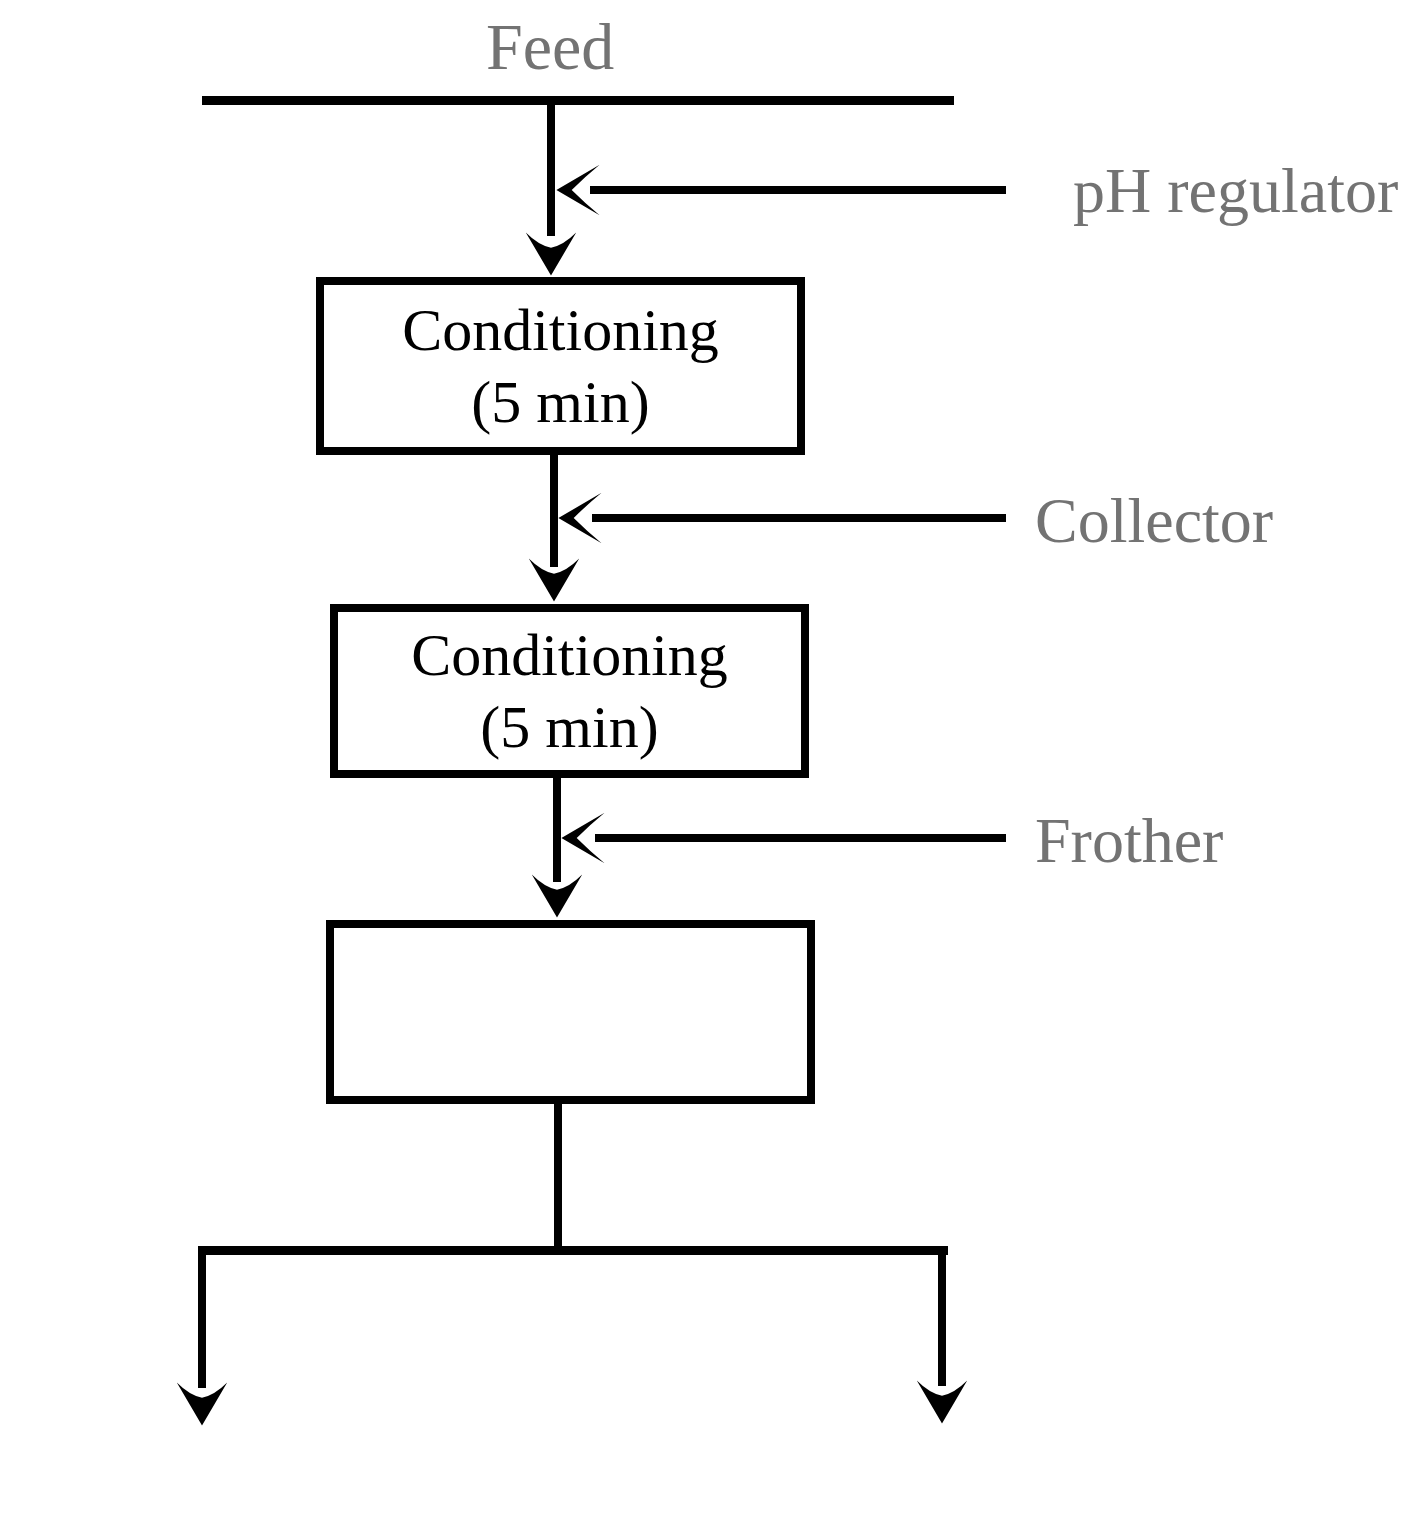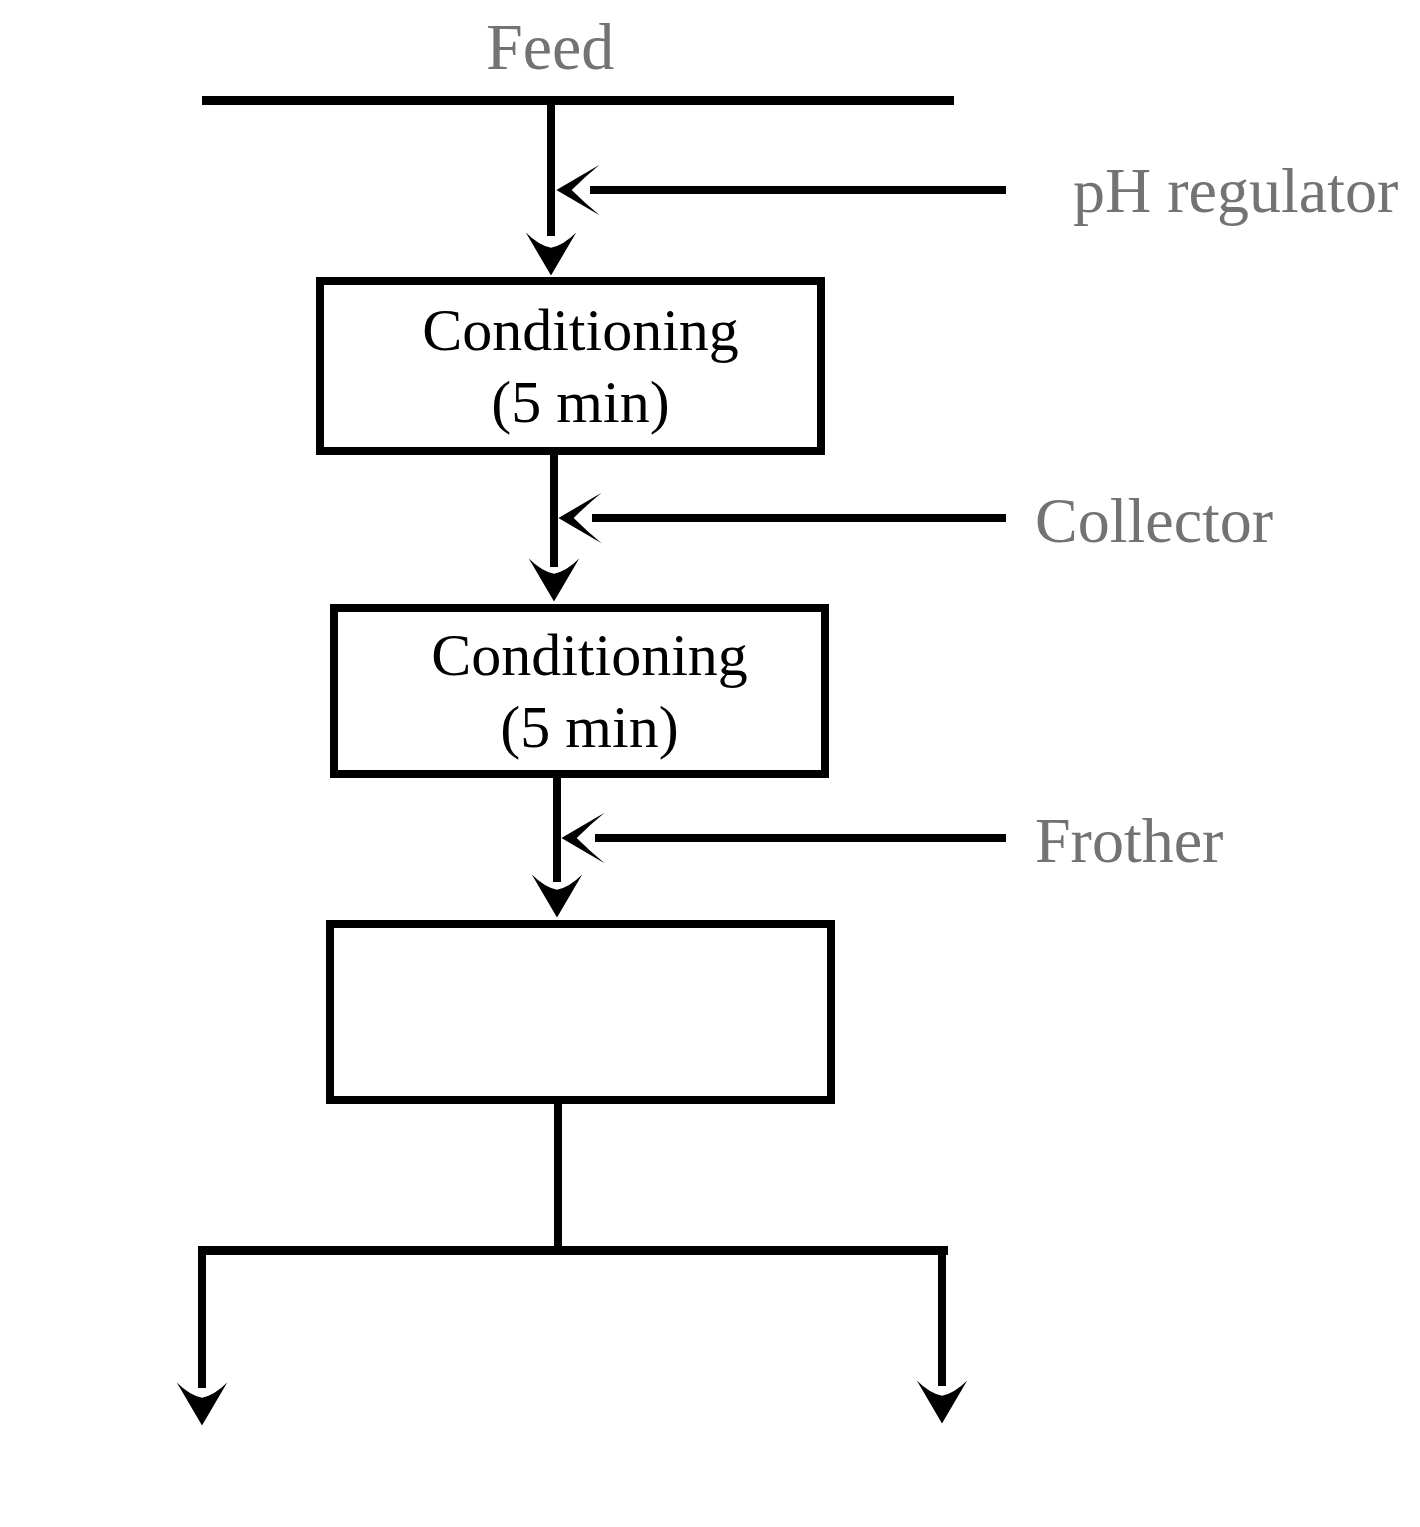--- a/index.html
+++ b/index.html
@@ -32,21 +32,20 @@
     position: absolute;
     border: 8px solid #000000;
     background: #ffffff;
     display: flex;
     flex-direction: column;
     align-items: center;
     justify-content: center;
     text-align: center;
     font-size: 60px;
     line-height: 1.2;
-    padding-left: 20px;
   }
   .ah { position: absolute; }
   .ah path { fill: #000000; }
   .ah-down { width: 54px; height: 44px; }
   .ah-left { width: 44px; height: 54px; }
 
   
   .feed-label   { left: 486px; top: 12px; }
   .top-bar      { left: 202px; top: 96px;  width: 752px; height: 9px; }
   .v1           { left: 547px; top: 96px;  width: 8px;   height: 140px; }

